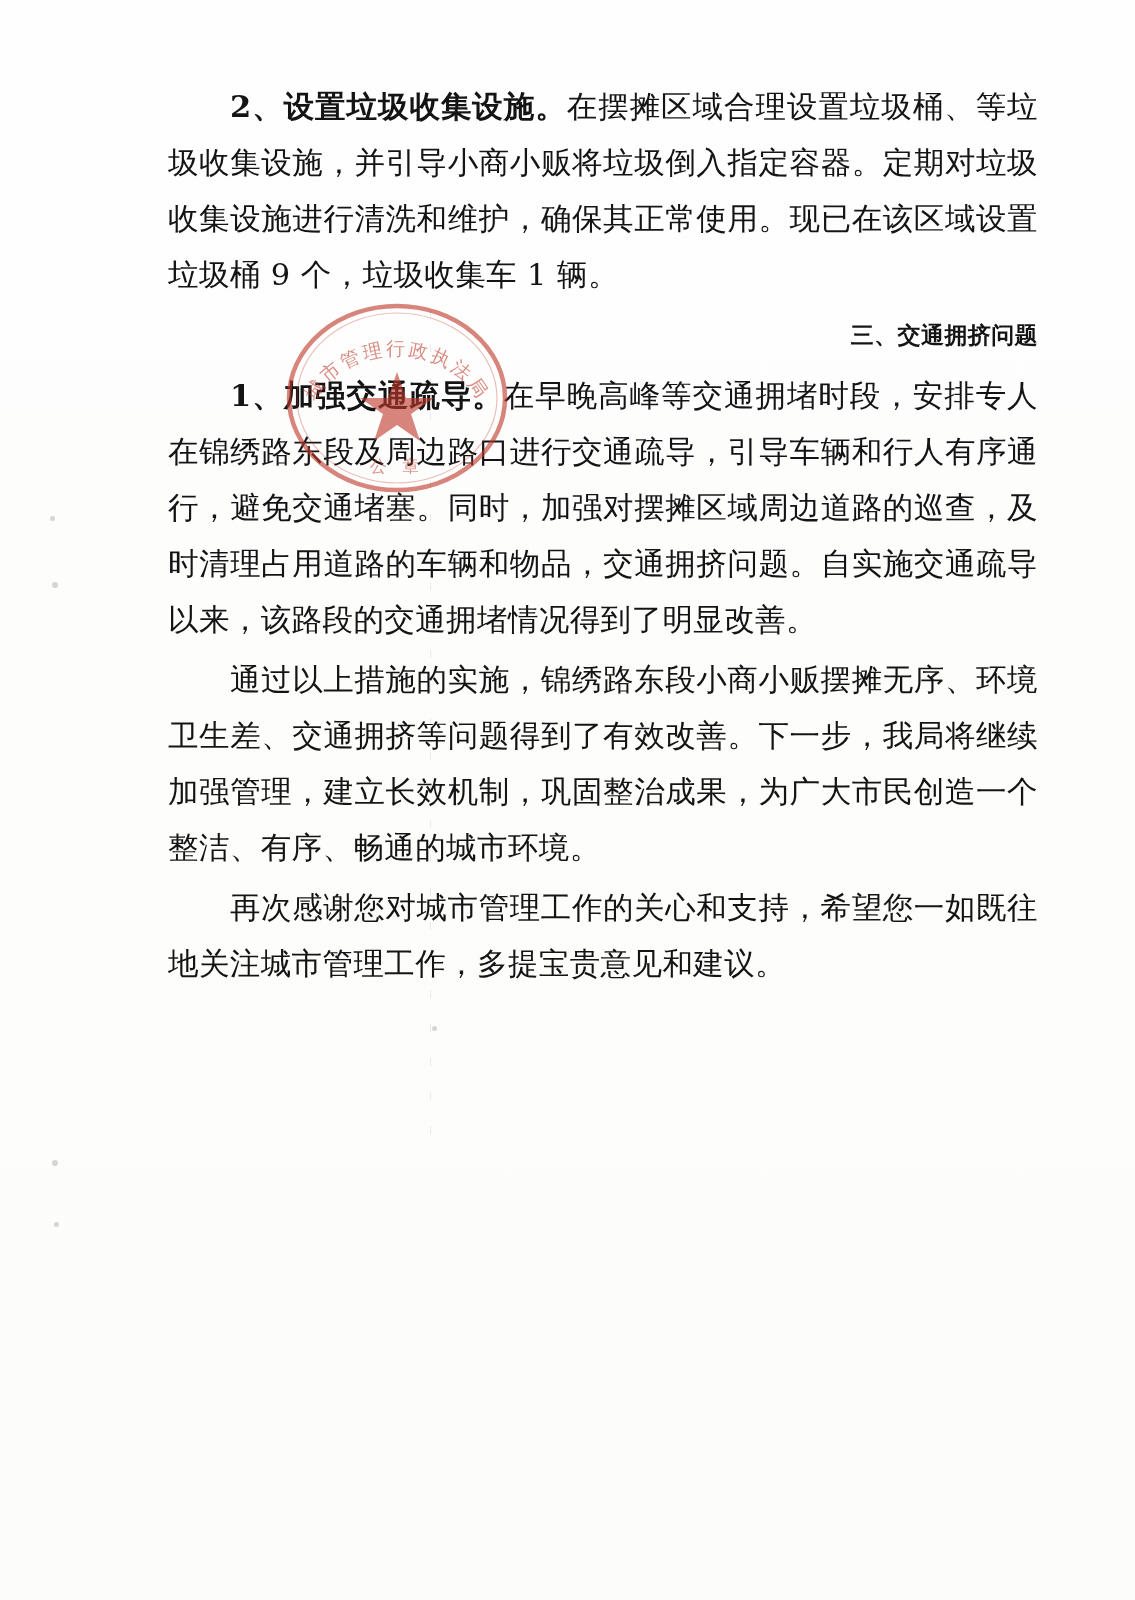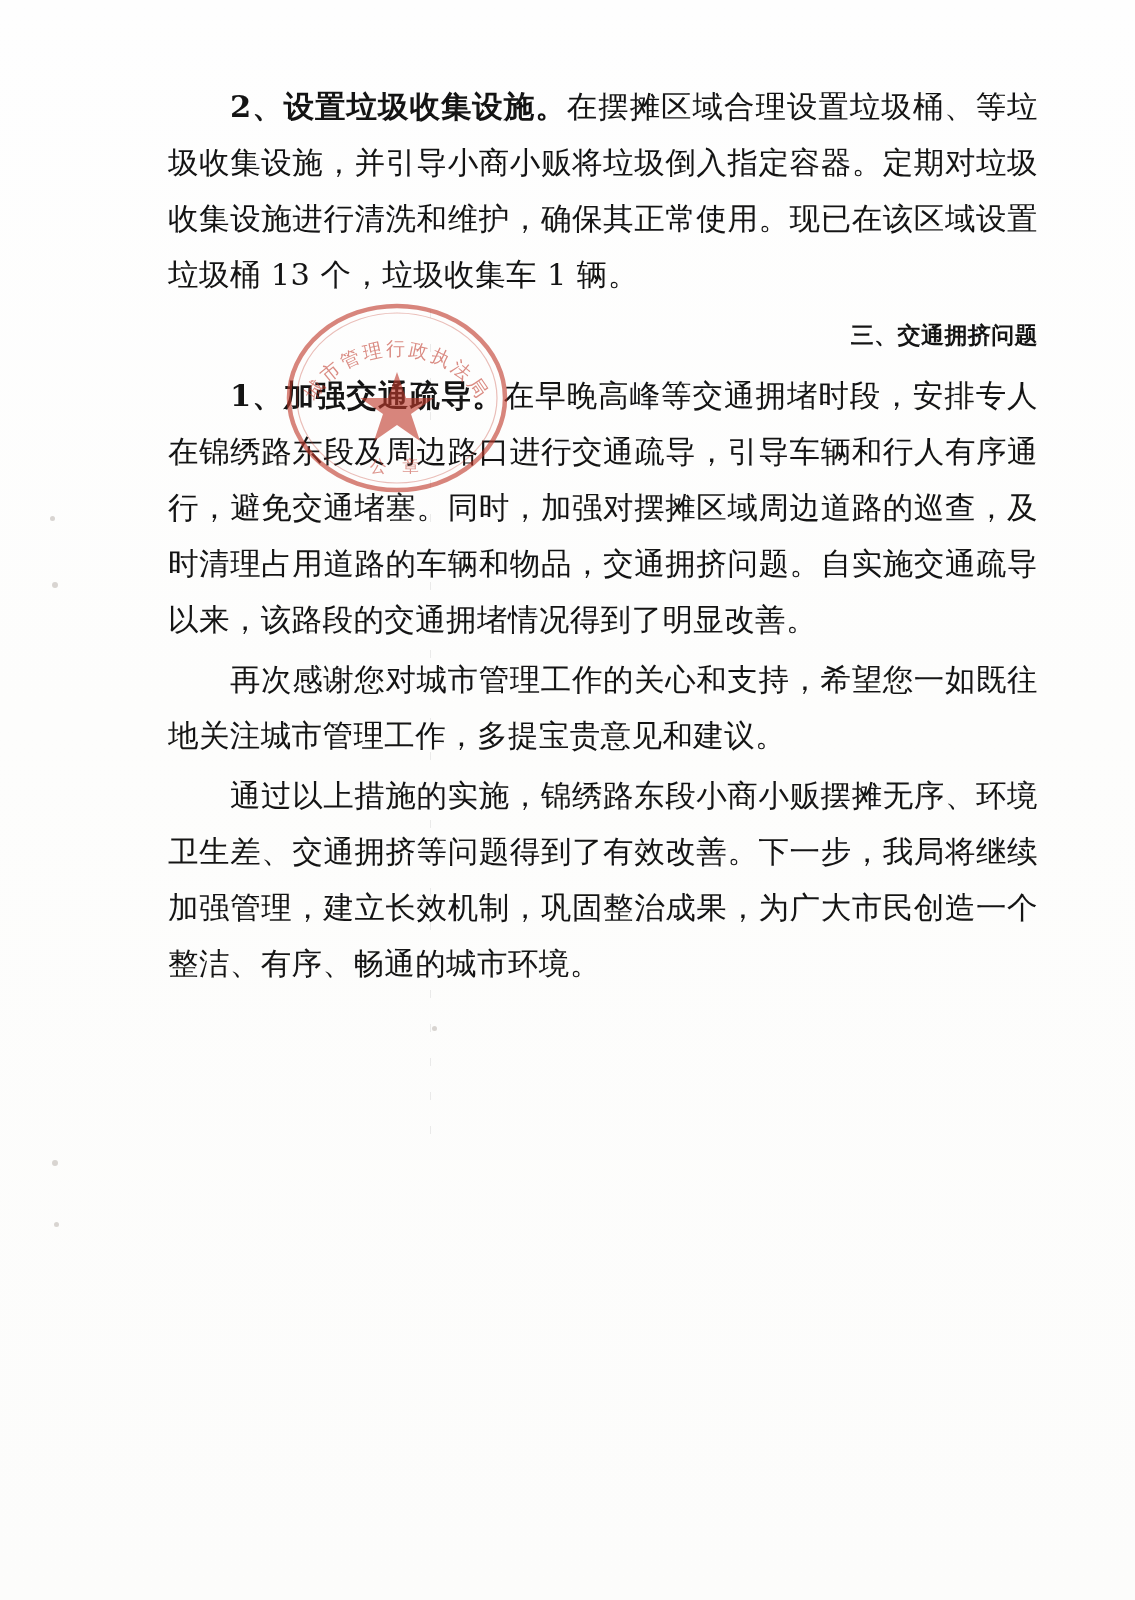--- a/index.html
+++ b/index.html
@@ -97,37 +97,37 @@
 
   <div class="speck" style="left:50px; top:516px; width:5px; height:5px;"></div>
   <div class="speck" style="left:52px; top:582px; width:6px; height:6px;"></div>
   <div class="speck" style="left:52px; top:1160px; width:6px; height:6px;"></div>
   <div class="speck" style="left:54px; top:1222px; width:5px; height:5px;"></div>
   <div class="speck" style="left:432px; top:1026px; width:5px; height:5px;"></div>
 
   <div class="doc-body">
 
     <p class="para indent">
-      <span class="lead">2、设置垃圾收集设施。</span><span>在摆摊区域合理设置垃圾桶、等垃圾收集设施，并引导小商小贩将垃圾倒入指定容器。定期对垃圾收集设施进行清洗和维护，确保其正常使用。现已在该区域设置垃圾桶 13 个，垃圾收集车 1 辆。</span>
+      <span class="lead">2、设置垃圾收集设施。</span><span>在摆摊区域合理设置垃圾桶、等垃圾收集设施，并引导小商小贩将垃圾倒入指定容器。定期对垃圾收集设施进行清洗和维护，确保其正常使用。现已在该区域设置垃圾桶 9 个，垃圾收集车 1 辆。</span>
     </p>
 
     <p class="heading">三、交通拥挤问题</p>
 
 
     <p class="para indent">
       <span class="lead">1、加强交通疏导。</span><span>在早晚高峰等交通拥堵时段，安排专人在锦绣路东段及周边路口进行交通疏导，引导车辆和行人有序通行，避免交通堵塞。同时，加强对摆摊区域周边道路的巡查，及时清理占用道路的车辆和物品，交通拥挤问题。自实施交通疏导以来，该路段的交通拥堵情况得到了明显改善。</span>
     </p>
 
 
     <p class="para indent">
-      <span>再次感谢您对城市管理工作的关心和支持，希望您一如既往地关注城市管理工作，多提宝贵意见和建议。</span>
+      <span>通过以上措施的实施，锦绣路东段小商小贩摆摊无序、环境卫生差、交通拥挤等问题得到了有效改善。下一步，我局将继续加强管理，建立长效机制，巩固整治成果，为广大市民创造一个整洁、有序、畅通的城市环境。</span>
     </p>
 
     <p class="para indent">
-      <span>通过以上措施的实施，锦绣路东段小商小贩摆摊无序、环境卫生差、交通拥挤等问题得到了有效改善。下一步，我局将继续加强管理，建立长效机制，巩固整治成果，为广大市民创造一个整洁、有序、畅通的城市环境。</span>
+      <span>再次感谢您对城市管理工作的关心和支持，希望您一如既往地关注城市管理工作，多提宝贵意见和建议。</span>
     </p>
 
   </div>
 
   <div class="seal">
     <svg width="230" height="196" viewBox="0 0 230 196" xmlns="http://www.w3.org/2000/svg">
       <ellipse cx="115" cy="98" rx="108" ry="92" fill="none" stroke="#c0392b" stroke-width="4.5" opacity="0.85"></ellipse>
       <ellipse cx="115" cy="98" rx="100" ry="85" fill="none" stroke="#c0392b" stroke-width="1.2" opacity="0.45"></ellipse>
       <path id="sealArcTop" d="M 30 110 A 88 74 0 0 1 200 110" fill="none"></path>
       <text font-size="19" fill="#c0392b" opacity="0.8" font-family="DejaVu Serif, serif" letter-spacing="3">

